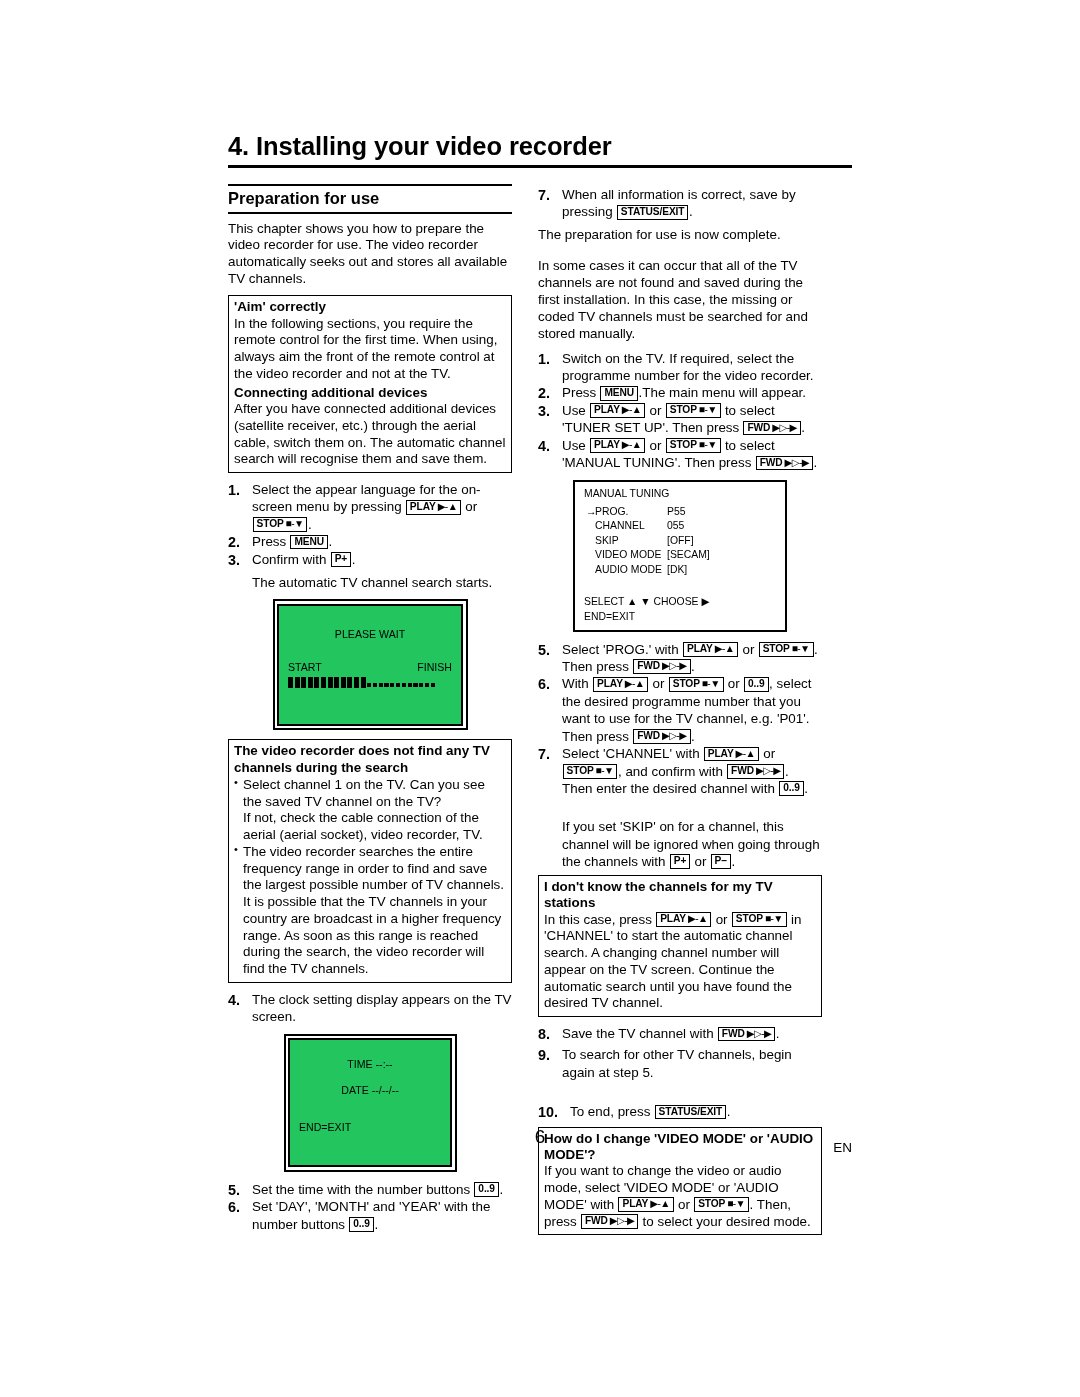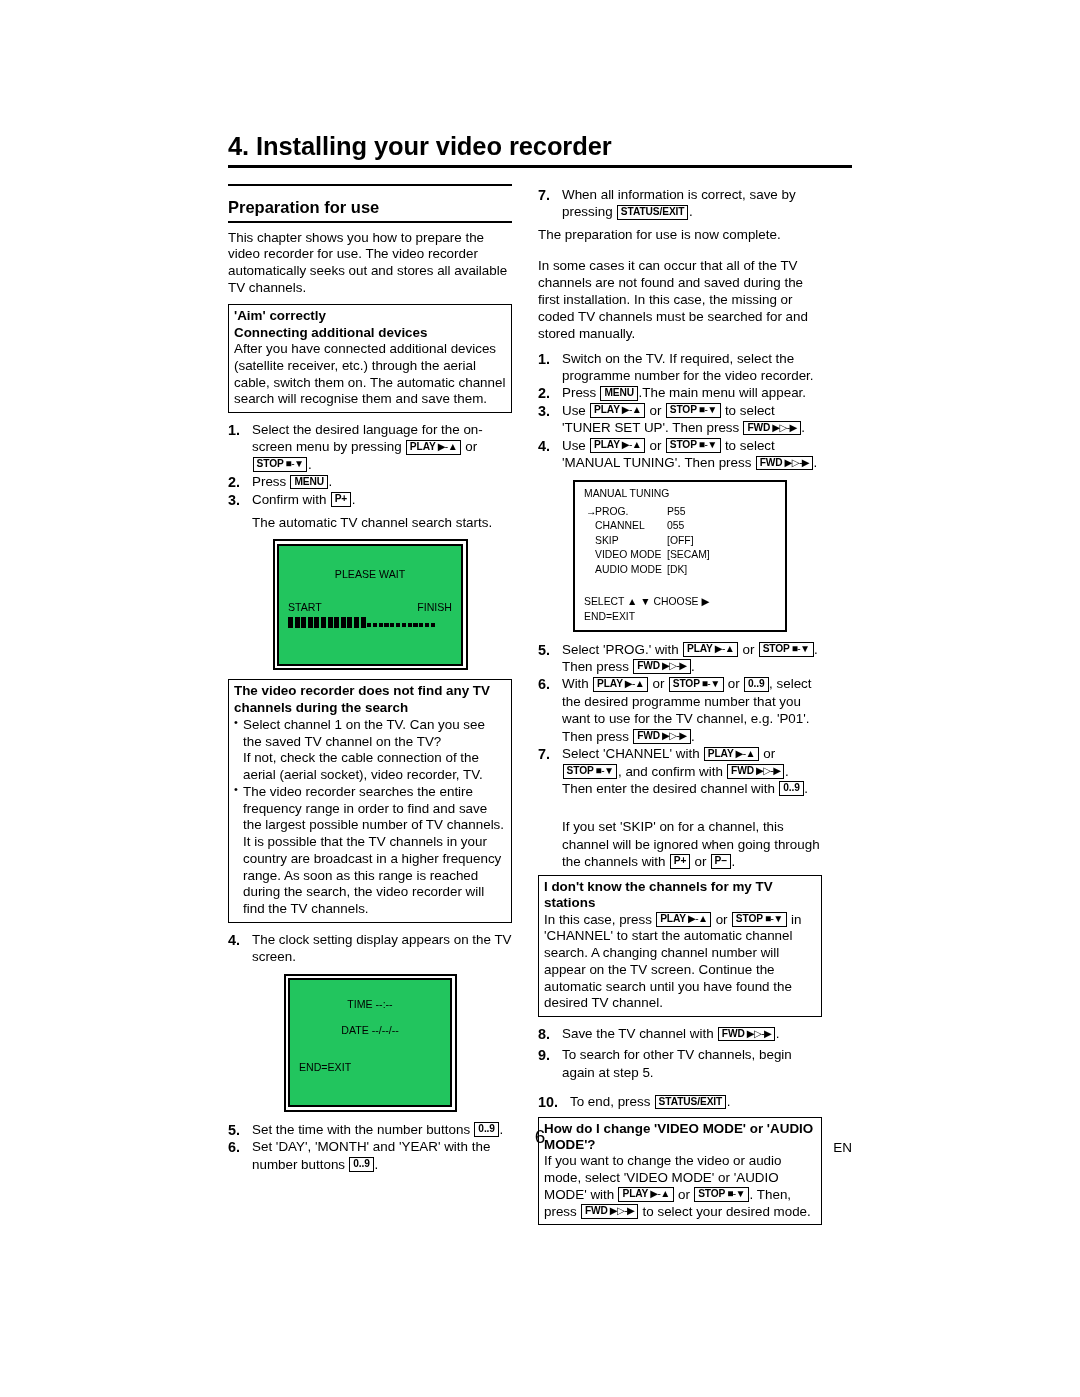--- a/index.html
+++ b/index.html
@@ -50,21 +50,21 @@
   .col {
     width: 284px;
   }
   .col-left { }
   .col-right { }
 
   
   .section-head {
     border-top: 2.4px solid #000;
     border-bottom: 2.4px solid #000;
-    padding: 12px 0 4px 0;
+    padding: 3px 0 4px 0;
     margin-bottom: 7px;
   }
   .section-head .sh-text {
     font-size: 16.5px;
     font-weight: bold;
     line-height: 1.12;
   }
 
   p, .para {
     font-size: 13.4px;
@@ -287,27 +287,28 @@
       <div class="col col-left">
 
         <div class="section-head">
           <div class="sh-text">Preparation for use</div>
         </div>
 
         <p class="para">This chapter shows you how to prepare the video recorder for use. The video recorder automatically seeks out and stores all available TV channels.</p>
 
         <div class="note-box">
           <div class="note-title">'Aim' correctly</div>
+          <div class="note-body">In the following sections, you require the remote control for the first time. When using, always aim the front of the remote control at the video recorder and not at the TV.</div>
           <div class="note-title">Connecting additional devices</div>
           <div class="note-body">After you have connected additional devices (satellite receiver, etc.) through the aerial cable, switch them on. The automatic channel search will recognise them and save them.</div>
         </div>
 
         <ol class="steps">
           <li>
-            <span class="num">1.</span><span>Select the desired language for the on-screen menu by pressing </span><span class="key"><span>PLAY</span> <span class="g">▶-▲</span></span><span> or </span><span class="key"><span>STOP</span> <span class="g">■-▼</span></span><span>.</span>
+            <span class="num">1.</span><span>Select the appear language for the on-screen menu by pressing </span><span class="key"><span>PLAY</span> <span class="g">▶-▲</span></span><span> or </span><span class="key"><span>STOP</span> <span class="g">■-▼</span></span><span>.</span>
           </li>
           <li>
             <span class="num">2.</span><span>Press </span><span class="key"><span>MENU</span></span><span>.</span>
           </li>
           <li>
             <span class="num">3.</span><span>Confirm with </span><span class="key"><span>P+</span></span><span>.</span>
           </li>
         </ol>
         <div class="sub-para">The automatic TV channel search starts.</div>
 
@@ -465,21 +466,21 @@
           <div class="note-body"><span>In this case, press </span><span class="key"><span>PLAY</span> <span class="g">▶-▲</span></span><span> or </span><span class="key"><span>STOP</span> <span class="g">■-▼</span></span><span> in 'CHANNEL' to start the automatic channel search. A changing channel number will appear on the TV screen. Continue the automatic search until you have found the desired TV channel.</span></div>
         </div>
 
         <ol class="steps">
           <li>
             <span class="num">8.</span><span>Save the TV channel with </span><span class="key"><span>FWD</span> <span class="g">▶▷-▶</span></span><span>.</span>
           </li>
           <li style="margin-top:4px;">
             <span class="num">9.</span><span>To search for other TV channels, begin again at step 5.</span>
           </li>
-          <li class="wide" style="margin-top:12px;">
+          <li class="wide" style="margin-top:22px;">
             <span class="num">10.</span><span>To end, press </span><span class="key"><span>STATUS/EXIT</span></span><span>.</span>
           </li>
         </ol>
 
         <div class="note-box" style="margin-top:6px;">
           <div class="note-title">How do I change 'VIDEO MODE' or 'AUDIO MODE'?</div>
           <div class="note-body"><span>If you want to change the video or audio mode, select 'VIDEO MODE' or 'AUDIO MODE' with </span><span class="key"><span>PLAY</span> <span class="g">▶-▲</span></span><span> or </span><span class="key"><span>STOP</span> <span class="g">■-▼</span></span><span>. Then, press </span><span class="key"><span>FWD</span> <span class="g">▶▷-▶</span></span><span> to select your desired mode.</span></div>
         </div>
 
       </div>

